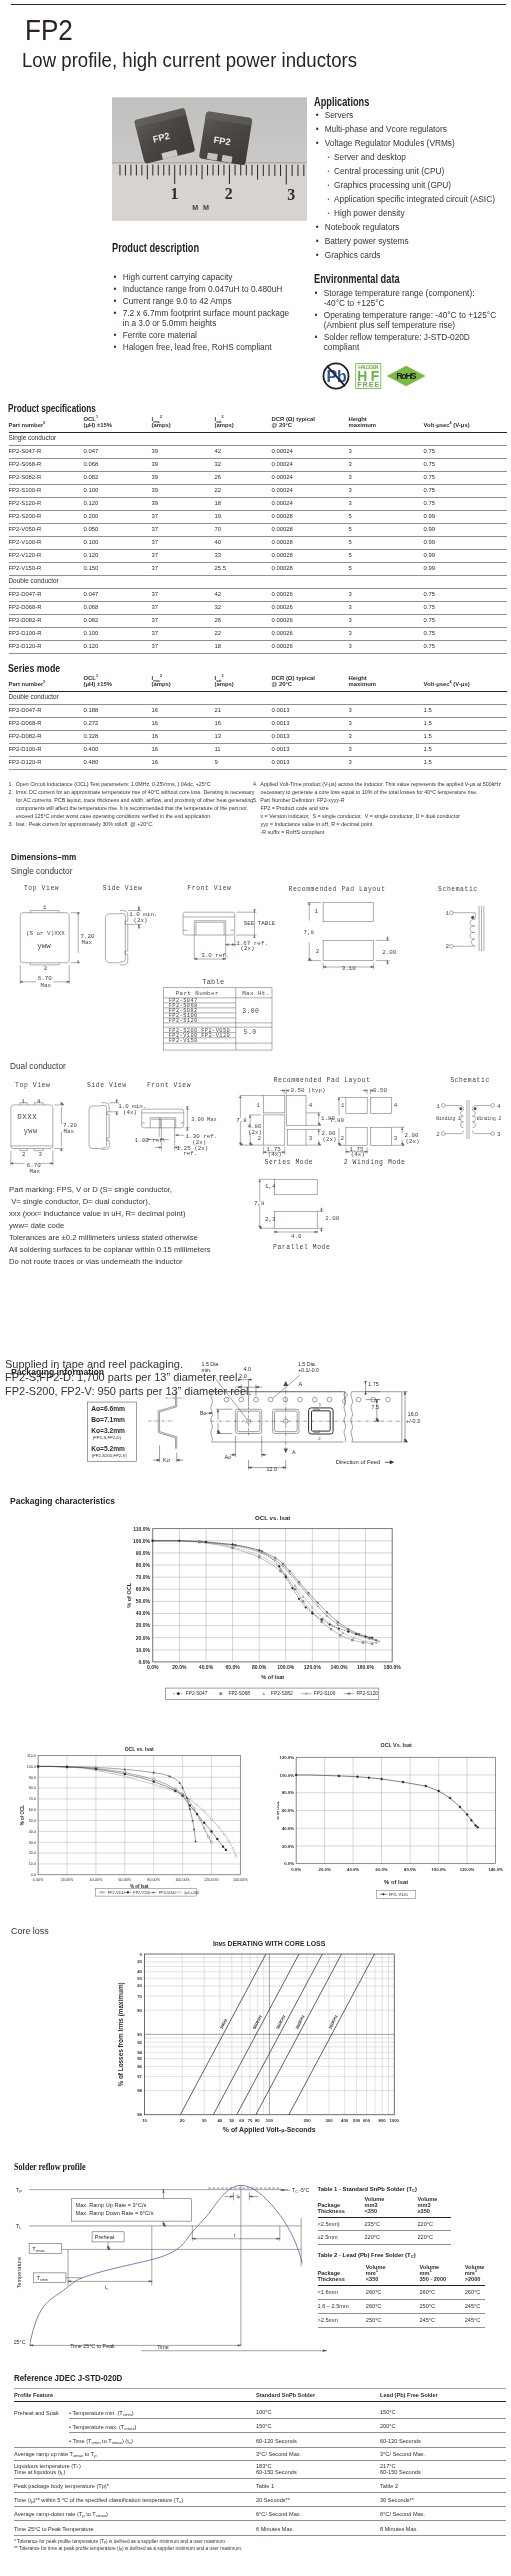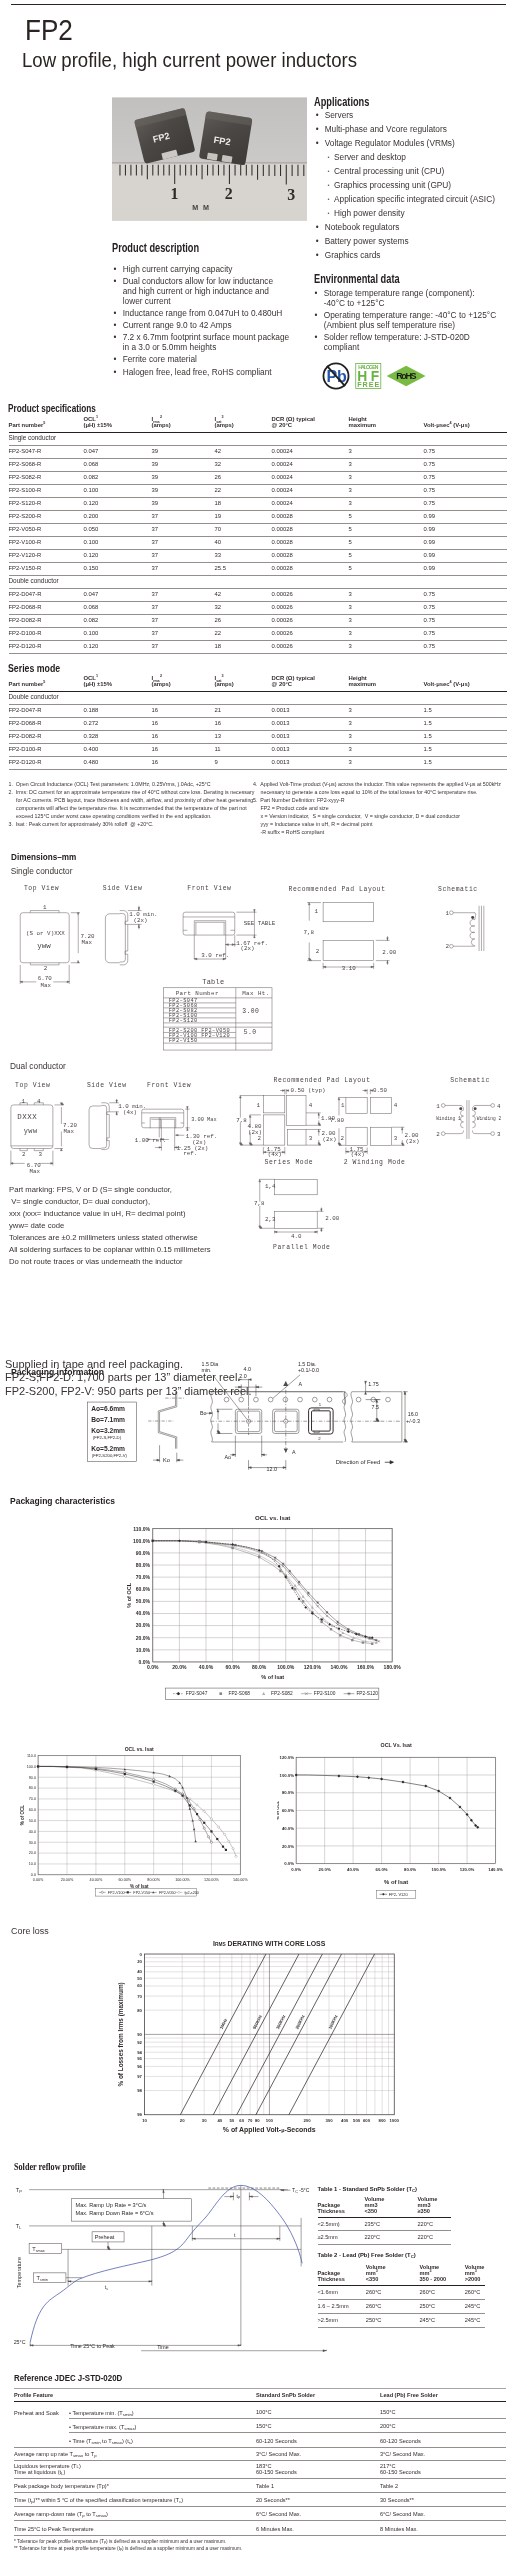--- a/index.html
+++ b/index.html
@@ -100,23 +100,22 @@
 <li class="s2">Application specific integrated circuit (ASIC)</li>
 <li class="s2">High power density</li>
 <li>Notebook regulators</li>
 <li>Battery power systems</li>
 <li>Graphics cards</li>
 </ul>
 </div>
 
 <div class="abs" style="left:112px;top:241px;width:208px;">
 <div class="sec" style="font-size:12.3px;">Product description</div>
-<ul class="pd" style="margin-top:9px;font-size:8.3px;line-height:10px;color:#3a3331;">
+<ul class="pd" style="margin-top:17px;font-size:8.3px;line-height:10px;color:#3a3331;">
 <li>High current carrying capacity</li>
-<li>Dual conductors allow for low inductance<br>and high current or high inductance and<br>lower current</li>
 <li>Inductance range from 0.047uH to 0.480uH</li>
 <li>Current range 9.0 to 42 Amps</li>
 <li>7.2 x 6.7mm footprint surface mount package<br>in a 3.0 or 5.0mm heights</li>
 <li>Ferrite core material</li>
 <li>Halogen free, lead free, RoHS compliant</li>
 </ul>
 </div>
 
 <div class="abs" style="left:313px;top:272px;width:202px;">
 <div class="sec" style="font-size:12.3px;margin-left:1.1px;">Environmental data</div>

